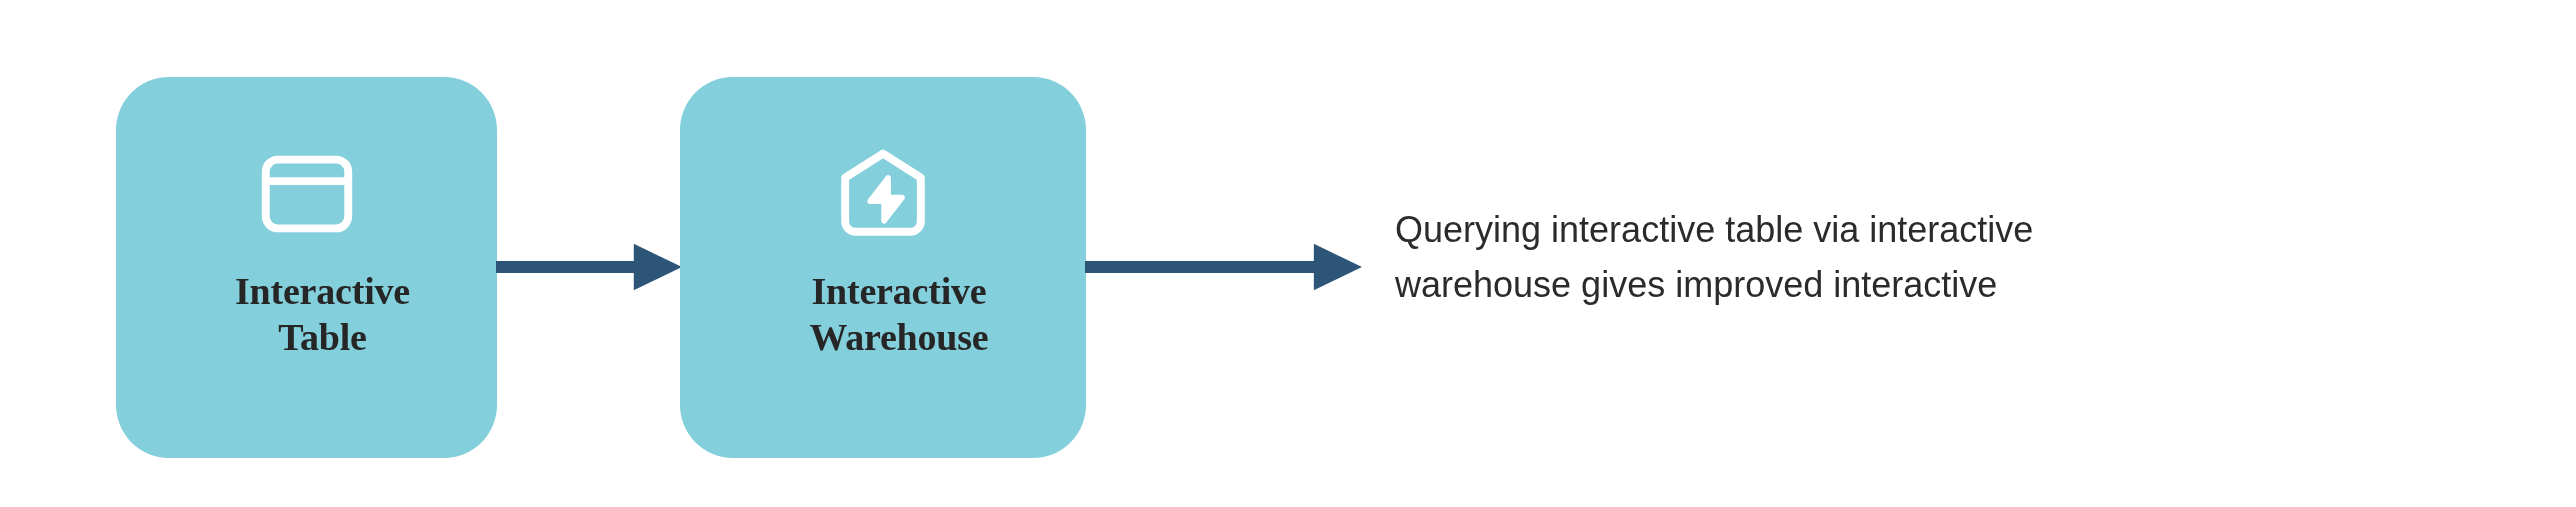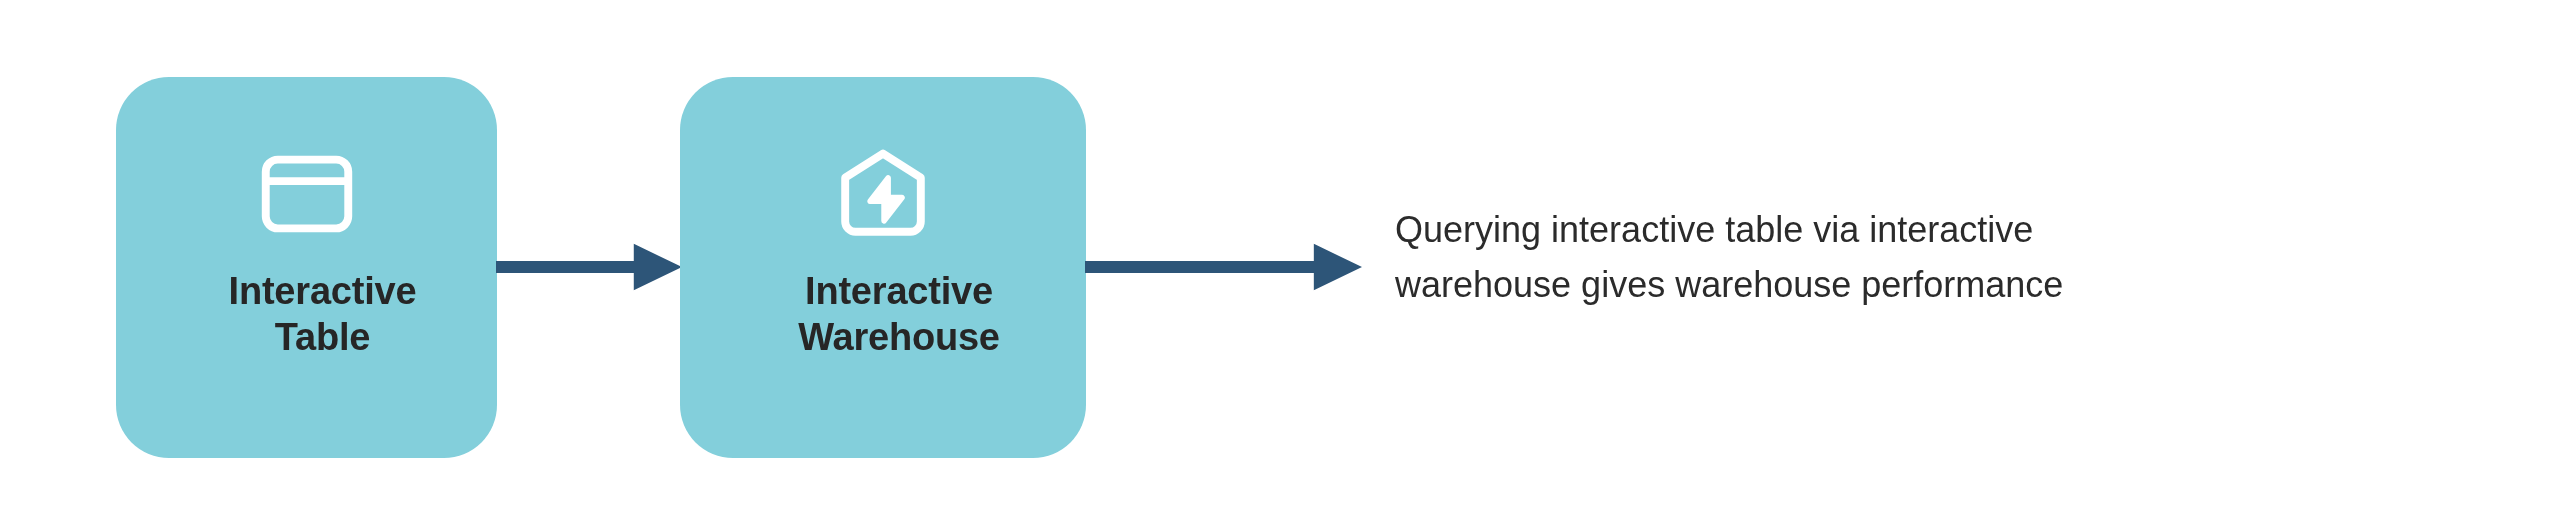--- a/index.html
+++ b/index.html
@@ -62,21 +62,21 @@
     position: absolute;
     left: 0;
     right: 0;
     top: 191px;
     text-align: center;
     color: #262626;
     font-weight: bold;
     font-size: 38px;
     line-height: 1.22;
     letter-spacing: -0.2px;
-    font-family: Liberation Sans, sans-serif;
+    font-family: Liberation Serif, serif;
     white-space: pre-line;
     padding: 0 10.3px;
     box-sizing: border-box;
     margin-left: 32px;
   }
 
   
   .arrow {
     position: absolute;
     height: 60px;
@@ -138,16 +138,16 @@
 
     <div class="card-label">Interactive
 Warehouse</div>
   </div>
 
   <svg class="arrow" id="arrow-warehouse-to-note" viewBox="0 0 322 70" preserveAspectRatio="none" aria-hidden="true">
     <path d="M0,28 L266,28 L266,8 L322,35 L266,62 L266,42 L0,42 Z" fill="#2d5578"></path>
   </svg>
 
   <div id="note-text">Querying interactive table via interactive
-warehouse gives warehouse performance</div>
+warehouse gives improved interactive</div>
 
 </div>
 
 
 </body></html>

